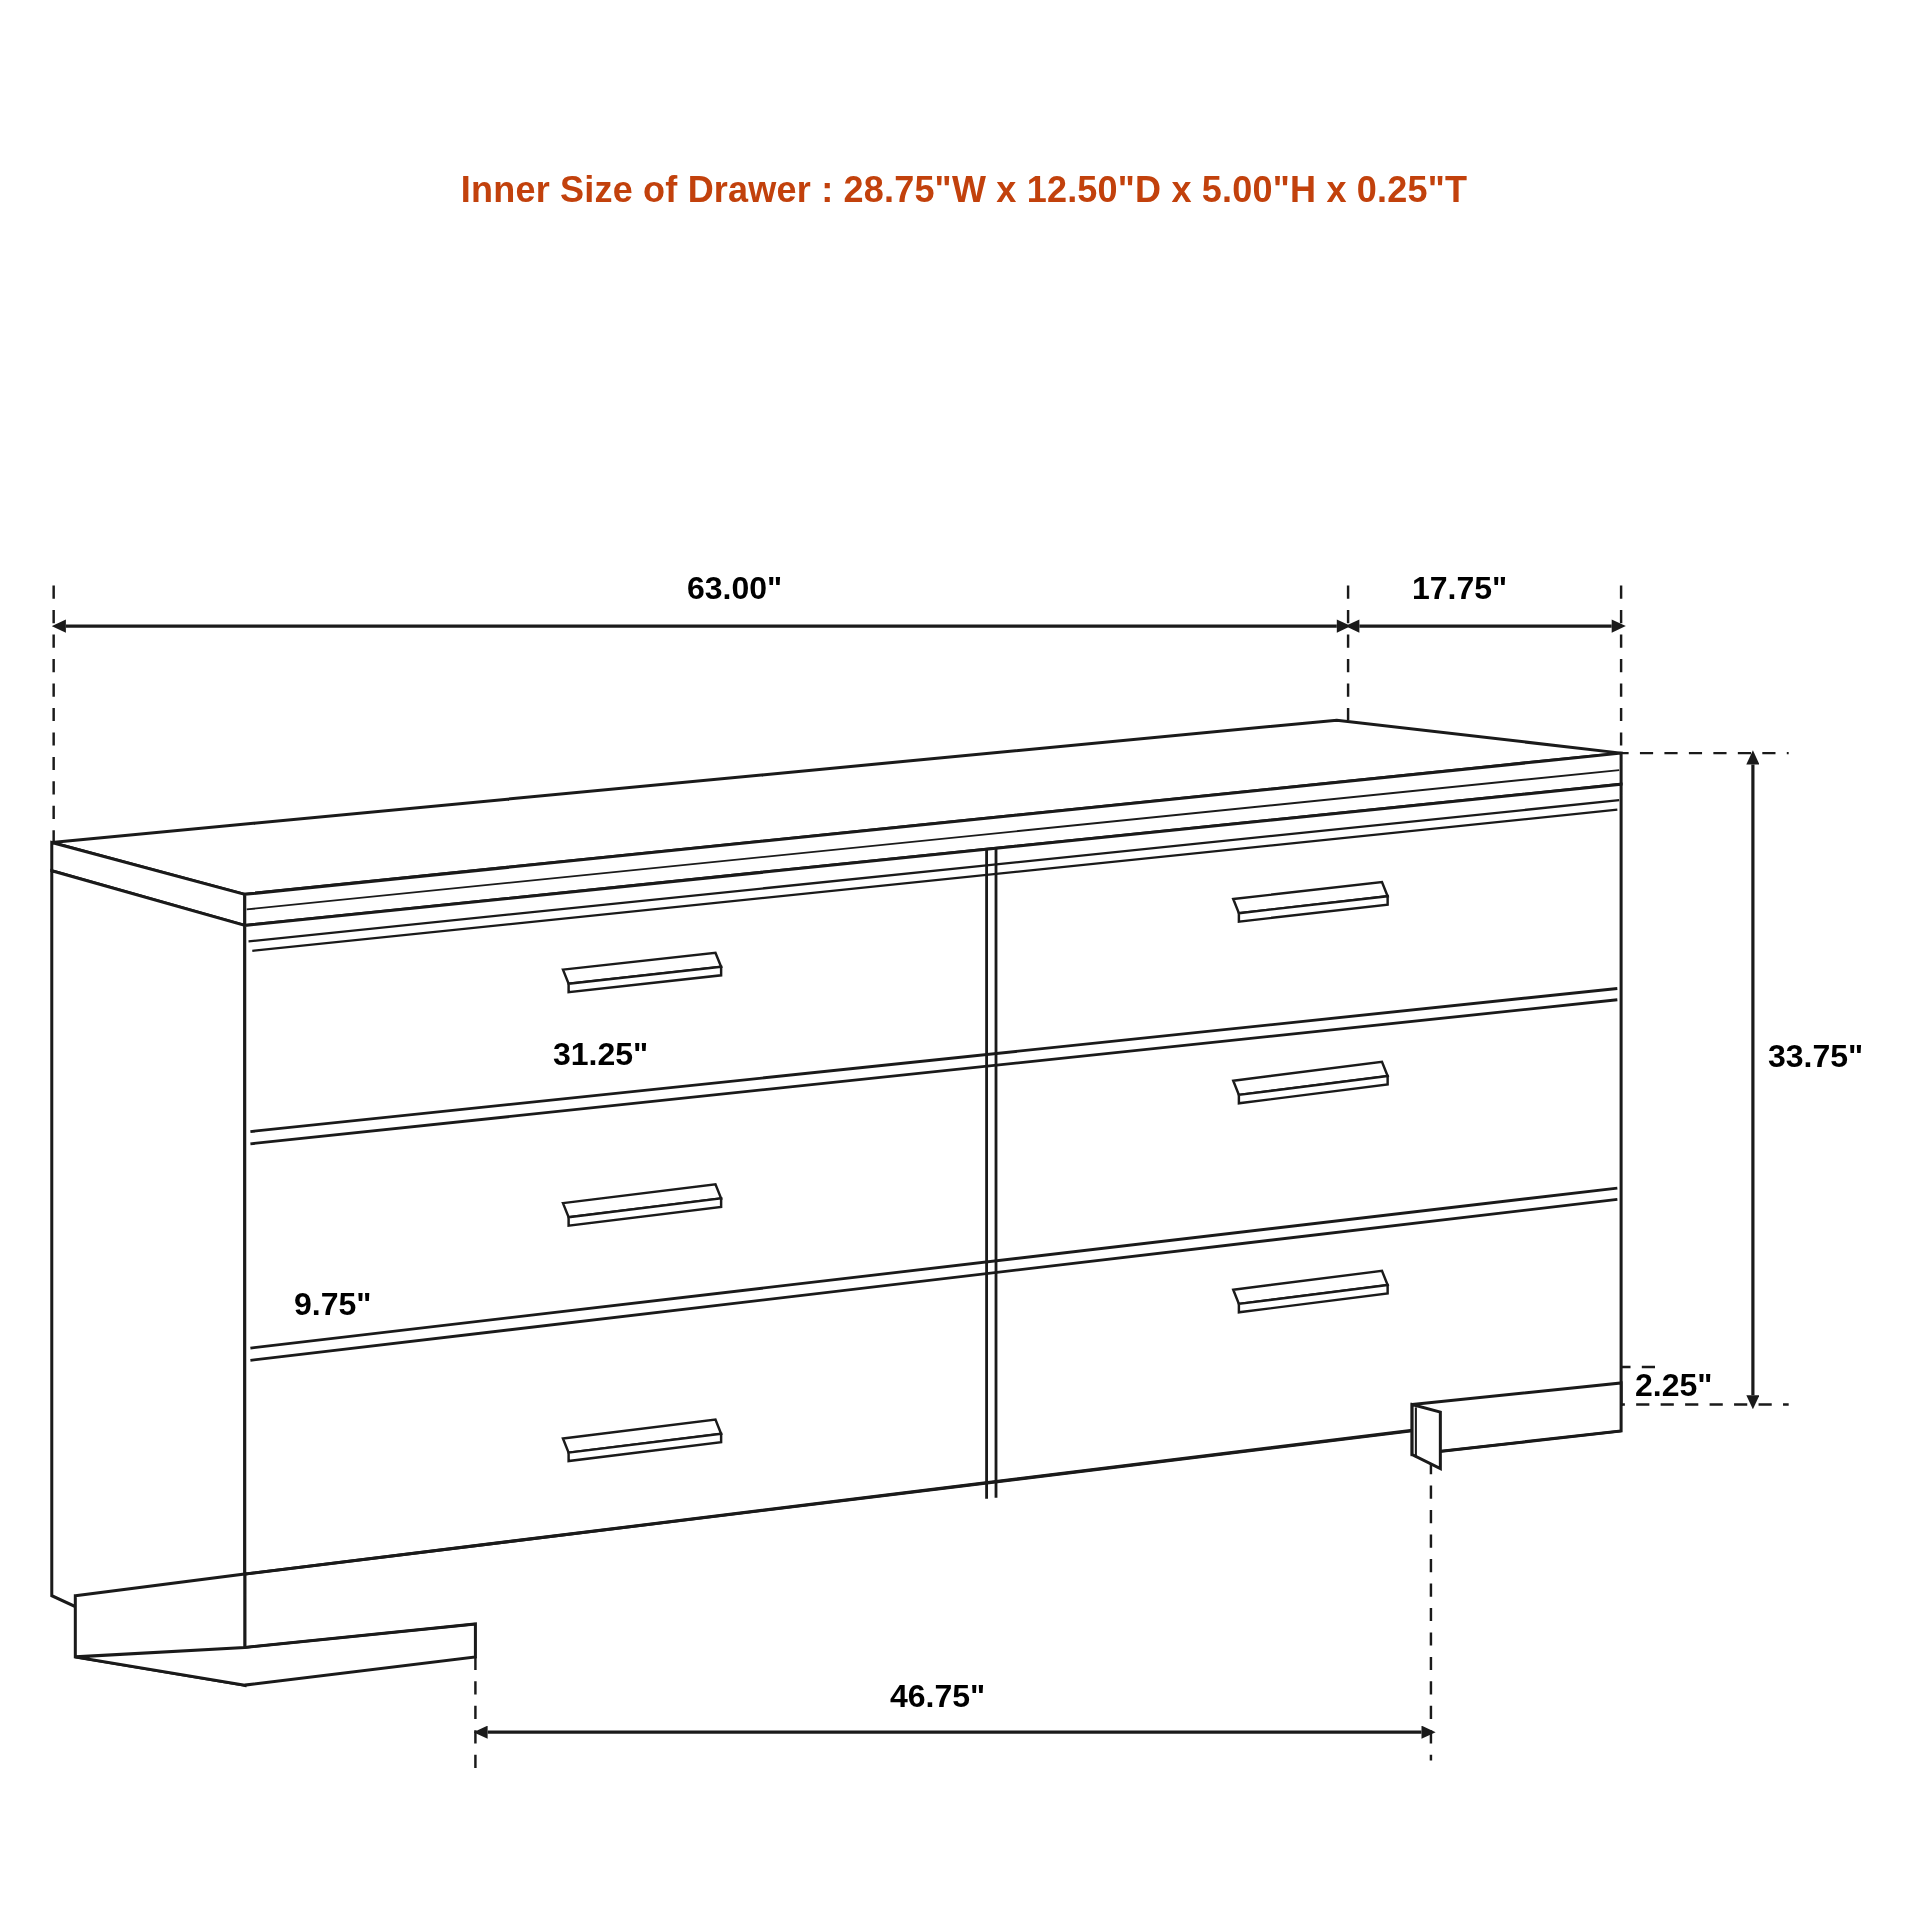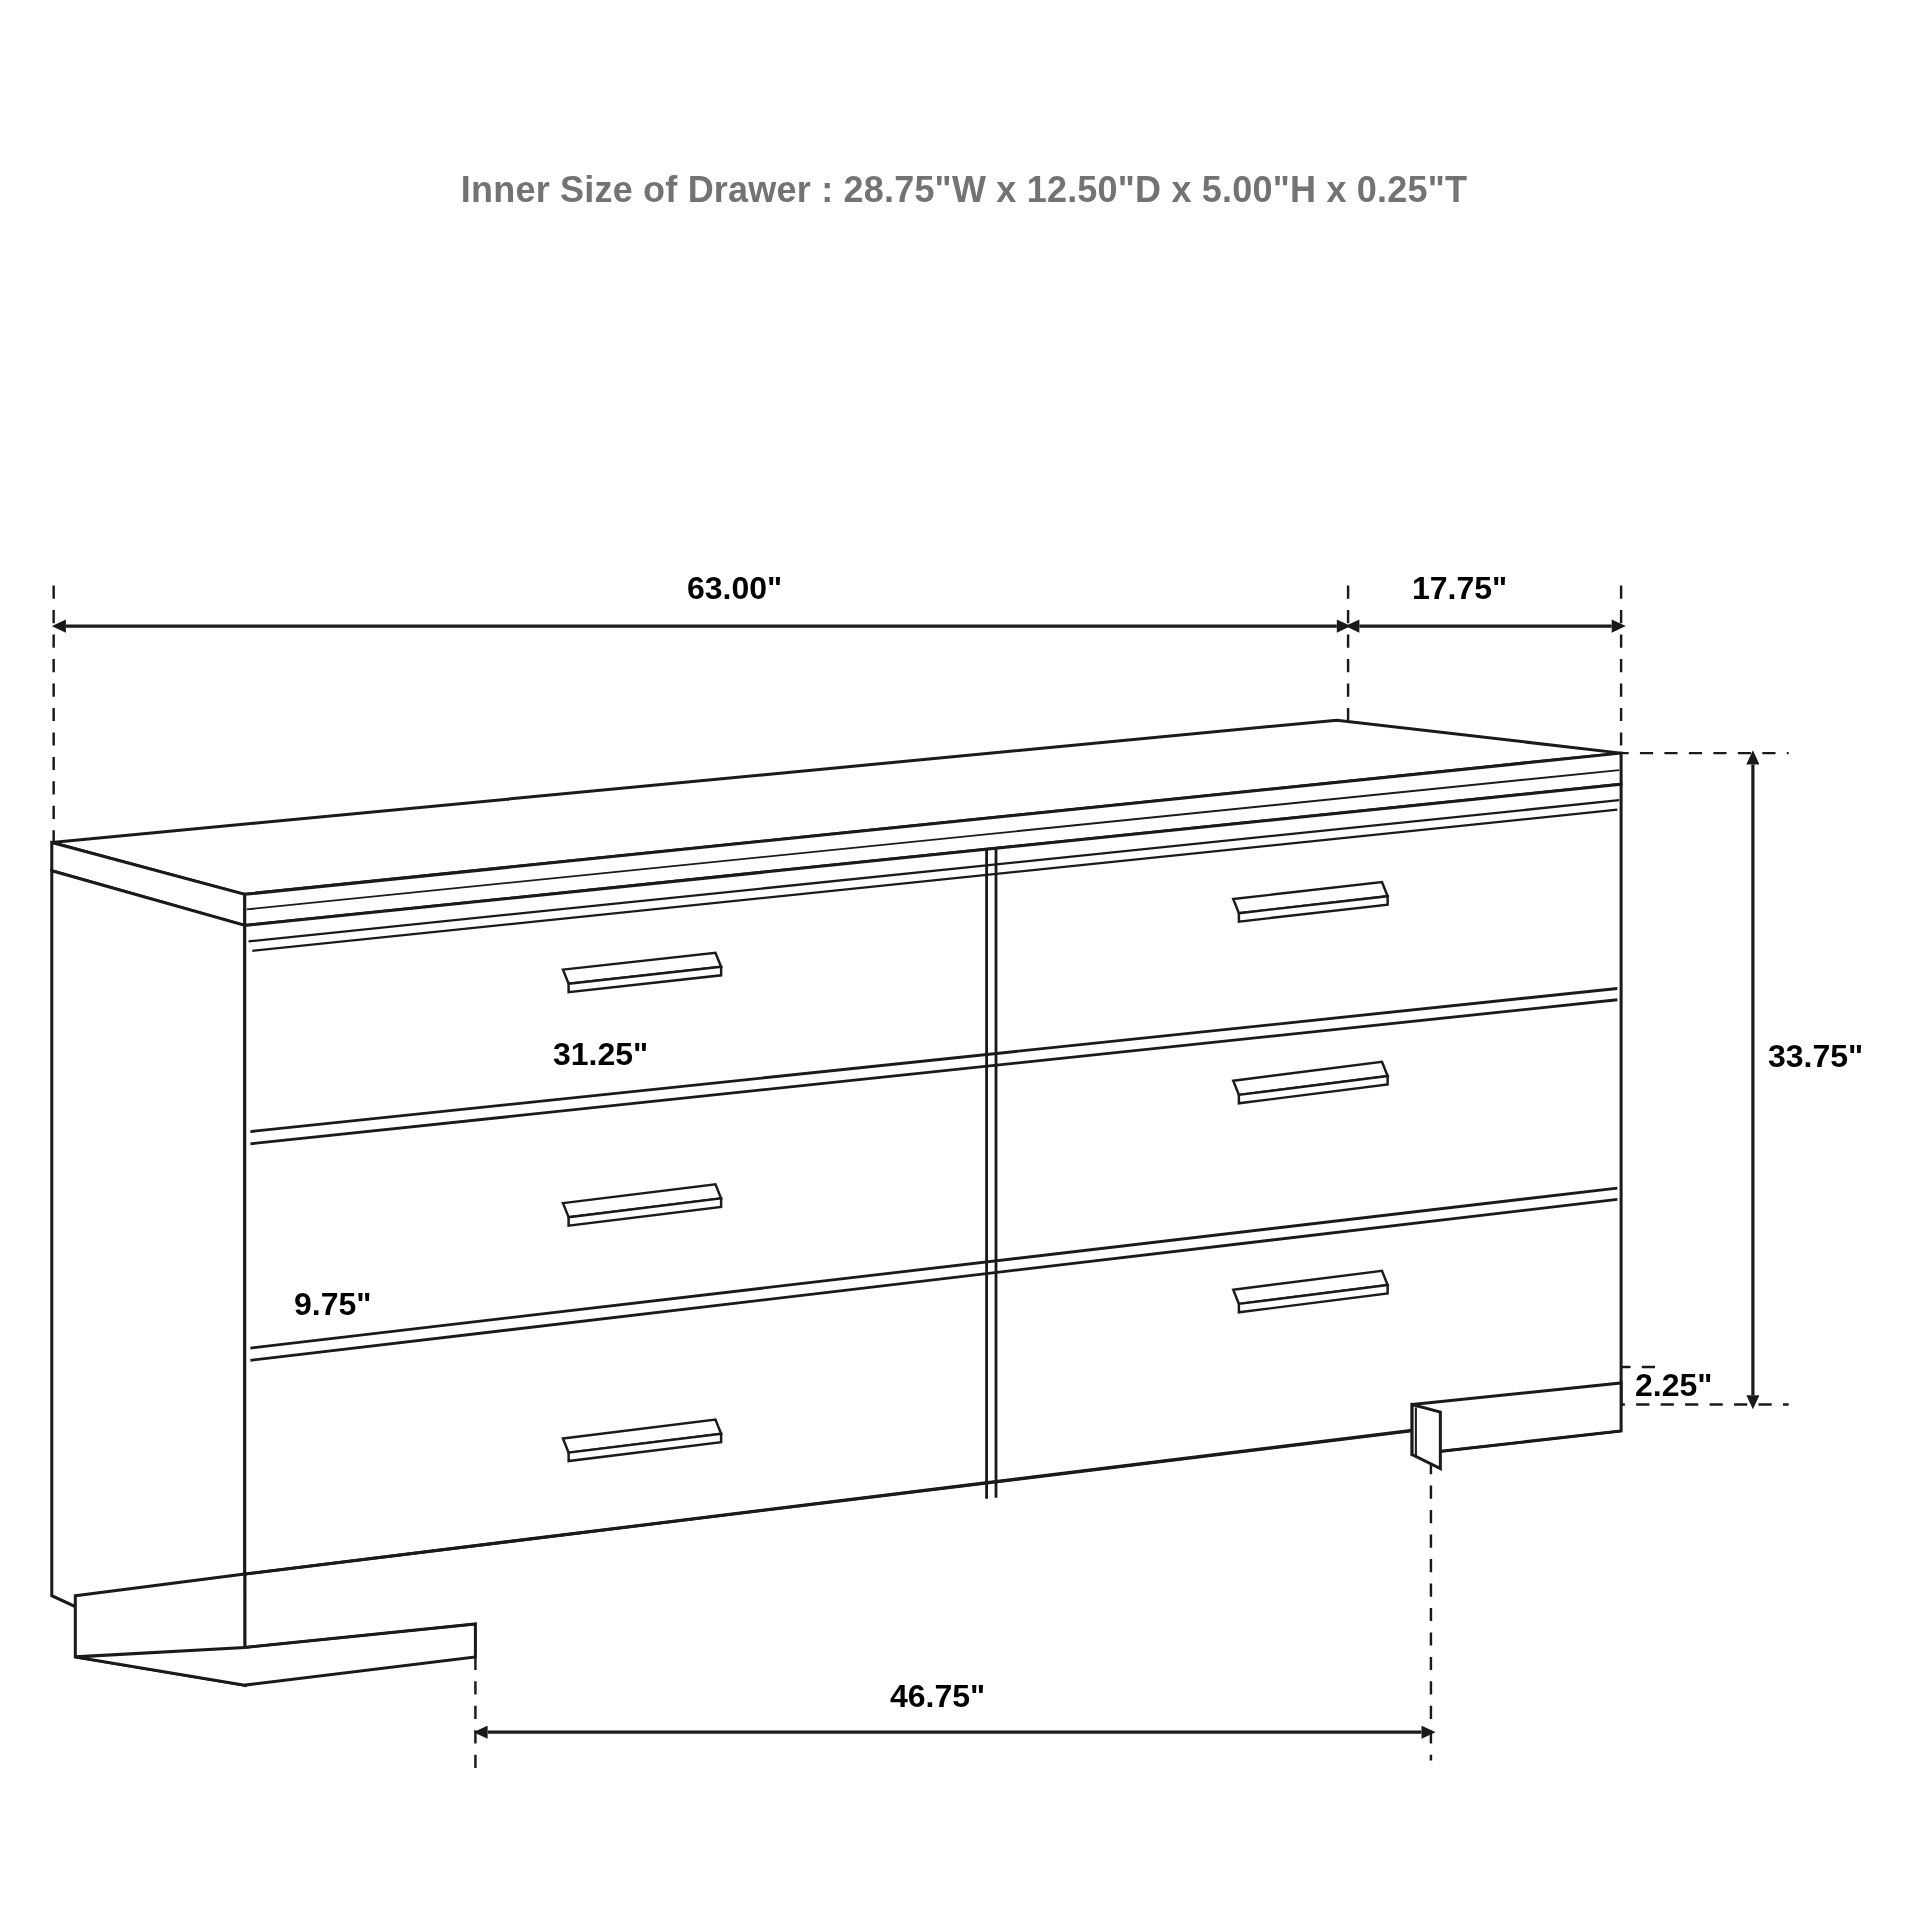--- a/index.html
+++ b/index.html
@@ -20,21 +20,21 @@
     background: #ffffff;
   }
   #title {
     position: absolute;
     left: 0;
     top: 169px;
     width: 1928px;
     text-align: center;
     font-size: 36px;
     font-weight: bold;
-    color: #737373;
+    color: #c2410c;
     letter-spacing: 0.2px;
   }
   #diagram {
     position: absolute;
     left: 0;
     top: 0;
     width: 1928px;
     height: 1928px;
   }
   .dimlabel {

